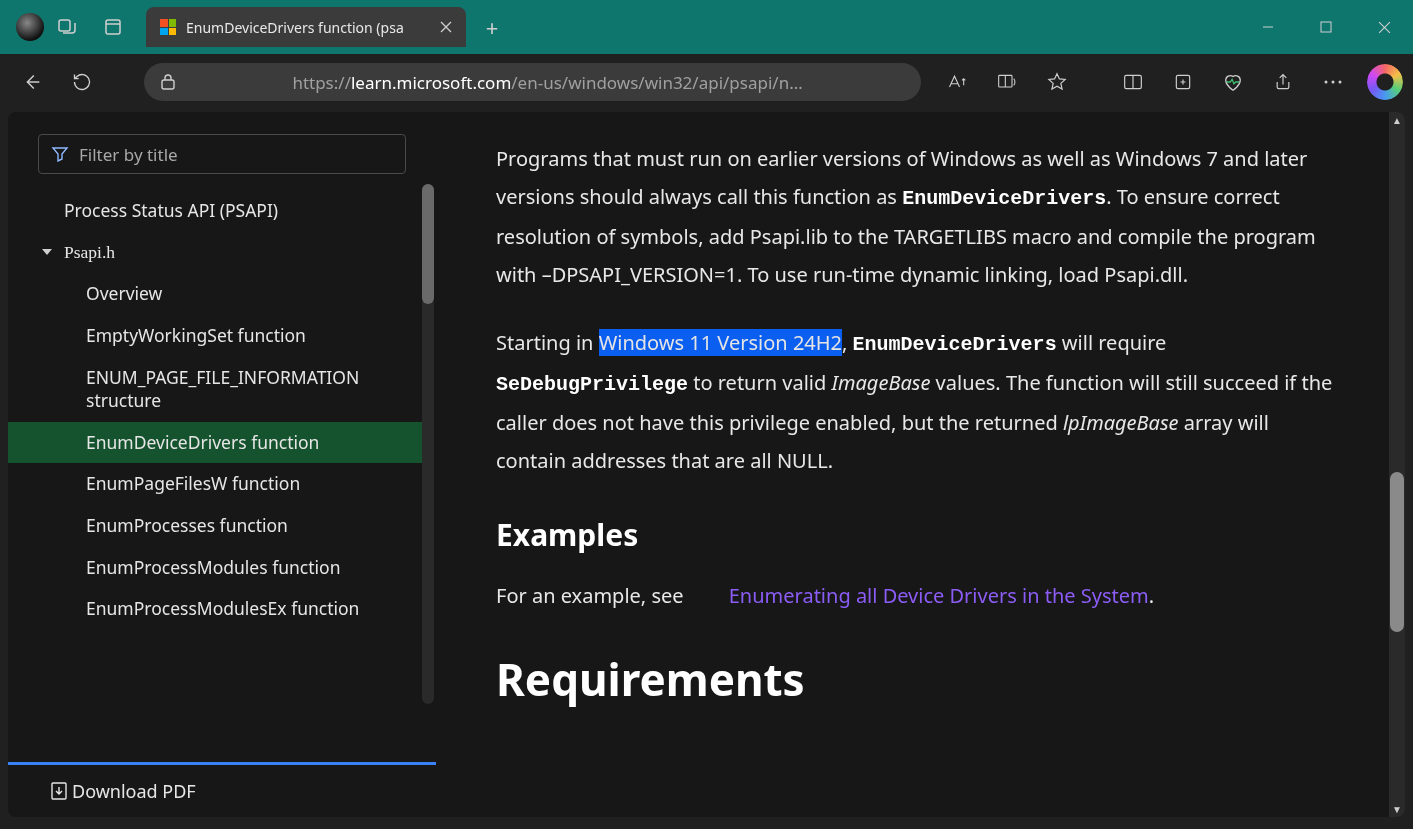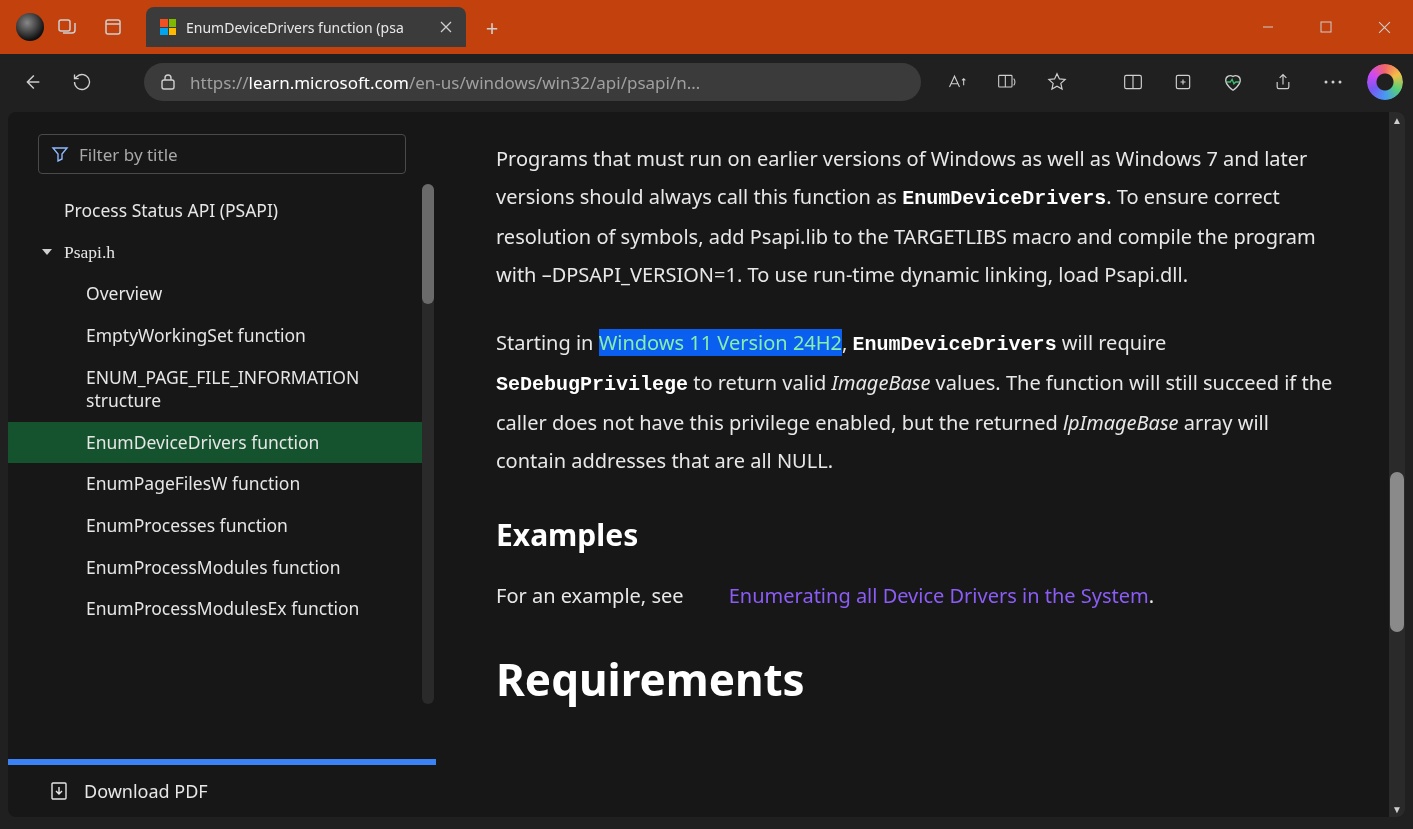--- a/index.html
+++ b/index.html
@@ -6,21 +6,21 @@
   body {
     width: 1413px; height: 829px;
     background: #202020;
     font-family: "Segoe UI", system-ui, sans-serif;
     color: #ffffff;
     overflow: hidden;
   }
   
   .titlebar {
     height: 54px;
-    background: #c2410c;
+    background: #0f766e;
     display: flex;
     align-items: center;
     position: relative;
   }
   .titlebar .avatar {
     width: 28px; height: 28px; border-radius: 50%;
     background: radial-gradient(circle at 40% 35%, #888 0%, #555 30%, #111 70%);
     margin-left: 16px;
   }
   .titlebar .tb-btn {
@@ -70,20 +70,21 @@
     display: flex; align-items: center; justify-content: center;
     color: #cfcfcf;
   }
   
   .toolbar {
     height: 56px;
     background: #202020;
     display: flex; align-items: center;
     padding: 0 10px;
     gap: 6px;
+    text-align: center;
   }
   .tbar-btn {
     width: 44px; height: 40px;
     display: flex; align-items: center; justify-content: center;
     color: #cfcfcf;
     border-radius: 6px;
   }
   .addr-bar {
     flex: 1;
     height: 38px;
@@ -186,42 +187,42 @@
     background: #2a2a2a;
     border-radius: 6px;
   }
   .sidebar-scrollbar .thumb {
     position: absolute;
     left: 0; right: 0;
     background: #6a6a6a;
     border-radius: 6px;
   }
   .download-pdf {
-    border-top: 6px solid #3b82f6;
+    border-top: 3px solid #3b82f6;
     padding: 14px 42px;
     font-size: 18px;
     color: #e6e6e6;
-    display: flex; align-items: center; gap: 16px;
+    display: flex; align-items: center; gap: 4px;
   }
   
   .content {
     flex: 1;
     padding: 28px 54px 0 60px;
     overflow: hidden;
     position: relative;
   }
   .p {
     font-size: 20px;
     line-height: 1.9;
     color: #e8e8e8;
     margin-bottom: 30px;
   }
   .p b { font-weight: 700; color: #ffffff; font-family: Liberation Mono, monospace; }
   .p i { font-style: italic; }
-  .highlight { background: #0a5ef0; color: #86efac; }
+  .highlight { background: #0a5ef0; color: #e5e5e5; }
   .link { color: #8b5cf6; margin-left: 40px; }
   .h2 {
     font-size: 30px; font-weight: 700;
     margin: 34px 0 22px 0;
     color: #ffffff;
   }
   .h1 {
     font-size: 44px; font-weight: 700;
     margin-top: 34px;
     color: #ffffff;

